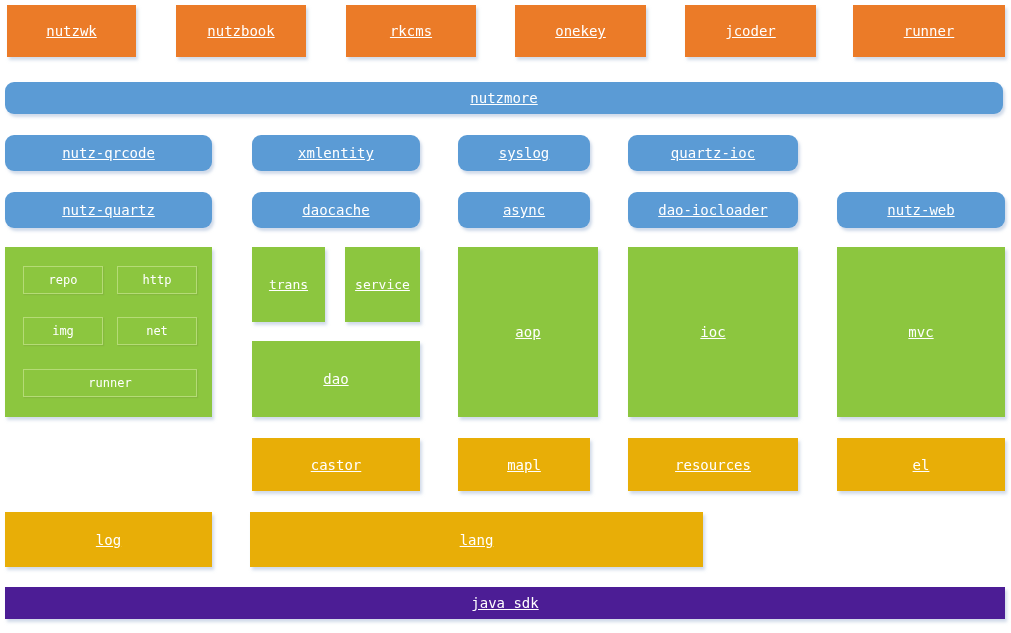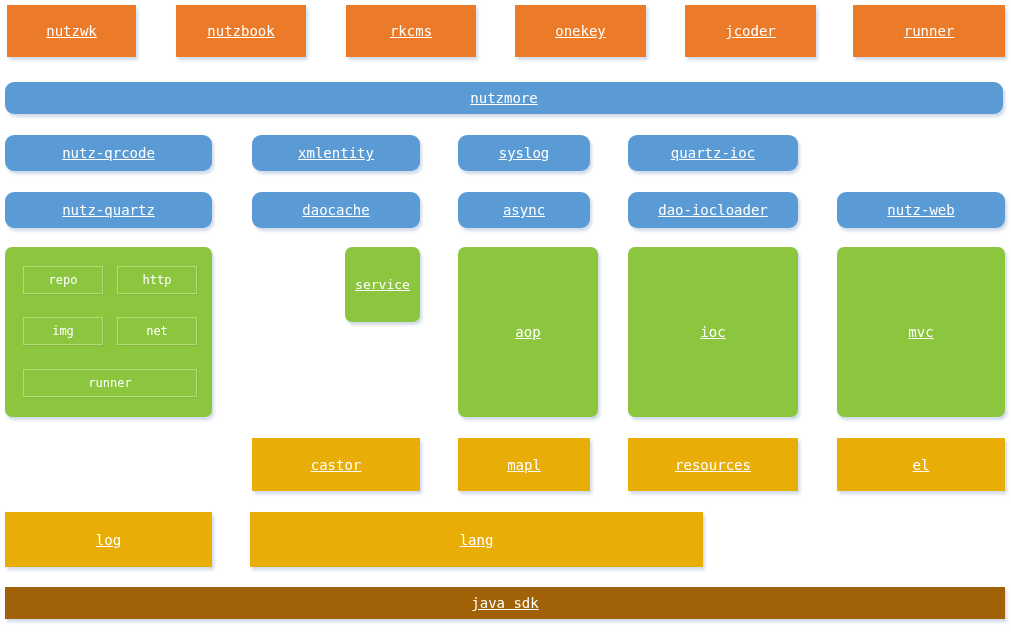--- a/index.html
+++ b/index.html
@@ -15,23 +15,23 @@
     display:flex;align-items:center;justify-content:center;
     color:#ffffff;
     font-size:14px;
     box-shadow:2px 3px 3px rgba(163,184,213,0.5);
     box-sizing:border-box;
     white-space:nowrap;
     text-decoration:underline;
   }
   .orange{background:#EB7B28;}
   .blue{background:#5B9BD5;border-radius:9px;}
-  .green{background:#8CC63F;border-radius:7px;}
+  .green{background:#8CC63F;}
   .yellow{background:#E8AE07;}
-  .dark{background:#a16207;}
+  .dark{background:#4c1d95;}
   .sub{
     position:absolute;
     display:flex;align-items:center;justify-content:center;
     color:#ffffff;font-size:12px;
     border:1px solid #B5DB76;
     box-sizing:border-box;
     box-shadow:1px 1px 1px rgba(120,160,60,0.35);
   }
   .small-label{font-size:13px;}
 </style>
@@ -61,21 +61,23 @@
   <div class="blk blue" style="left:837px;top:192px;width:168px;height:36px">nutz-web</div>
 
   <div class="blk green" style="left:5px;top:247px;width:207px;height:170px">
     <div class="sub" style="left:18px;top:19px;width:80px;height:28px">repo</div>
     <div class="sub" style="left:112px;top:19px;width:80px;height:28px">http</div>
     <div class="sub" style="left:18px;top:70px;width:80px;height:28px">img</div>
     <div class="sub" style="left:112px;top:70px;width:80px;height:28px">net</div>
     <div class="sub" style="left:18px;top:122px;width:174px;height:28px">runner</div>
   </div>
 
+  <div class="blk green small-label" style="left:252px;top:247px;width:73px;height:75px">trans</div>
   <div class="blk green small-label" style="left:345px;top:247px;width:75px;height:75px">service</div>
+  <div class="blk green" style="left:252px;top:341px;width:168px;height:76px">dao</div>
 
   <div class="blk green" style="left:458px;top:247px;width:140px;height:170px">aop</div>
   <div class="blk green" style="left:628px;top:247px;width:170px;height:170px">ioc</div>
   <div class="blk green" style="left:837px;top:247px;width:168px;height:170px">mvc</div>
 
   <div class="blk yellow" style="left:252px;top:438px;width:168px;height:53px">castor</div>
   <div class="blk yellow" style="left:458px;top:438px;width:132px;height:53px">mapl</div>
   <div class="blk yellow" style="left:628px;top:438px;width:170px;height:53px">resources</div>
   <div class="blk yellow" style="left:837px;top:438px;width:168px;height:53px">el</div>
 

